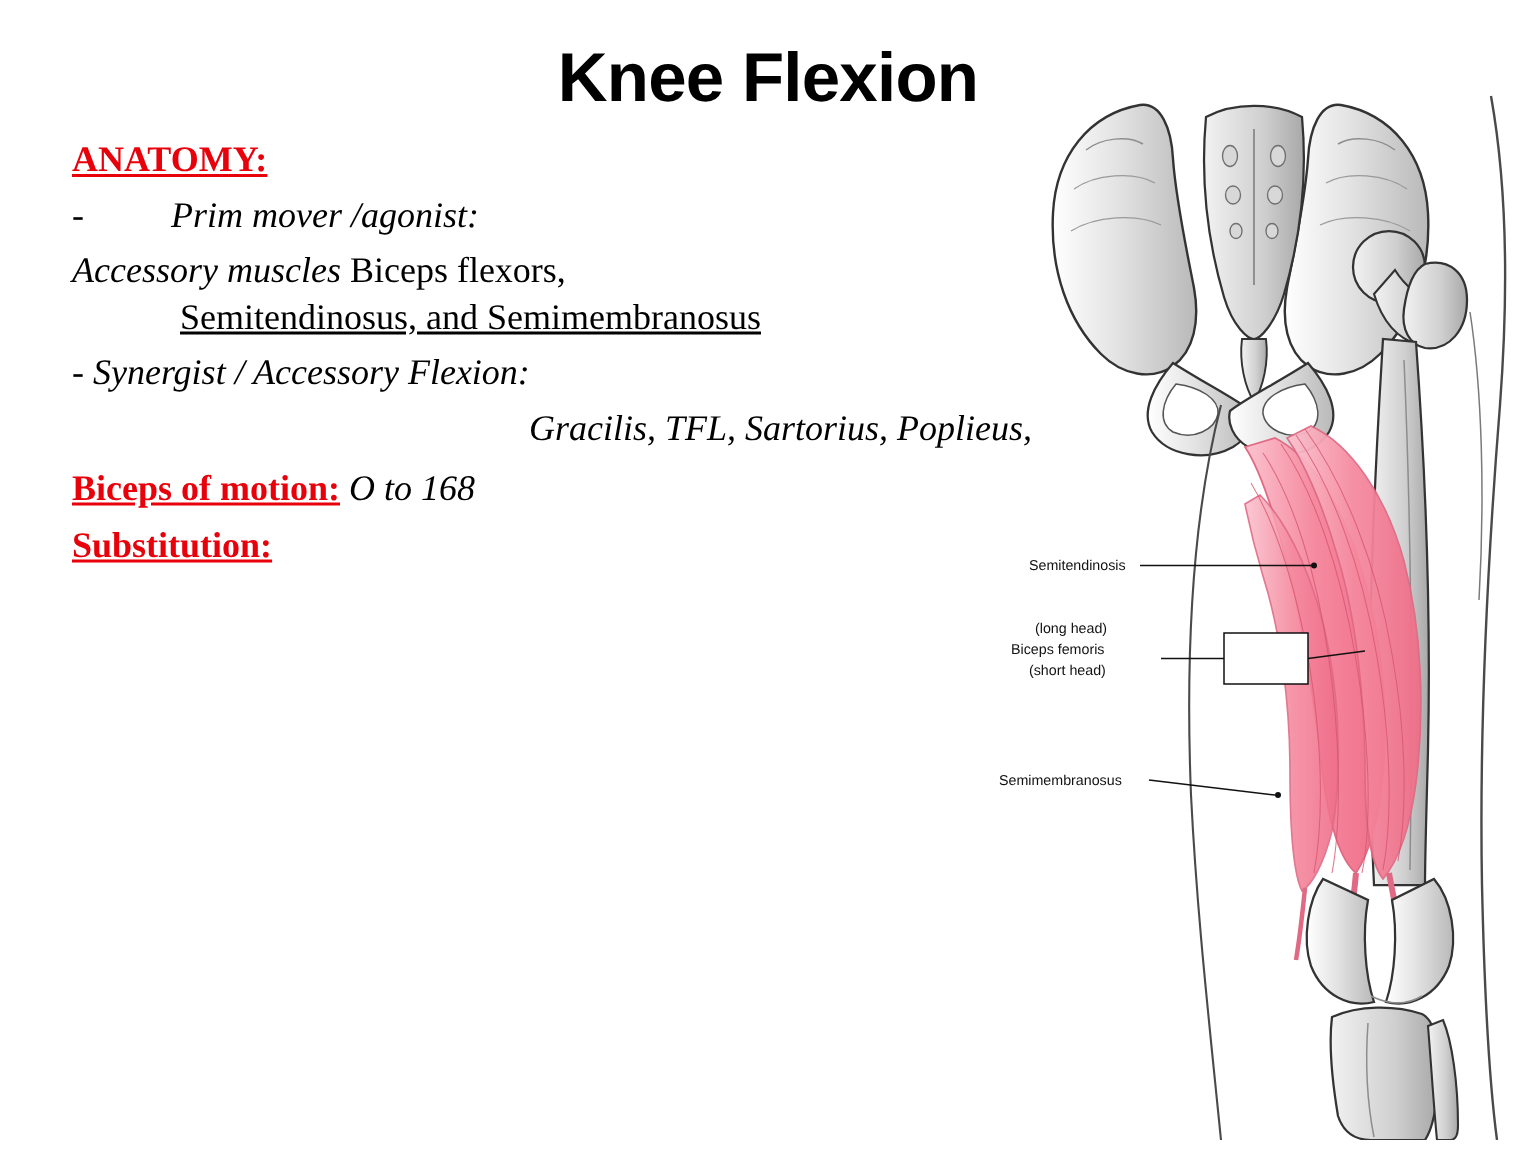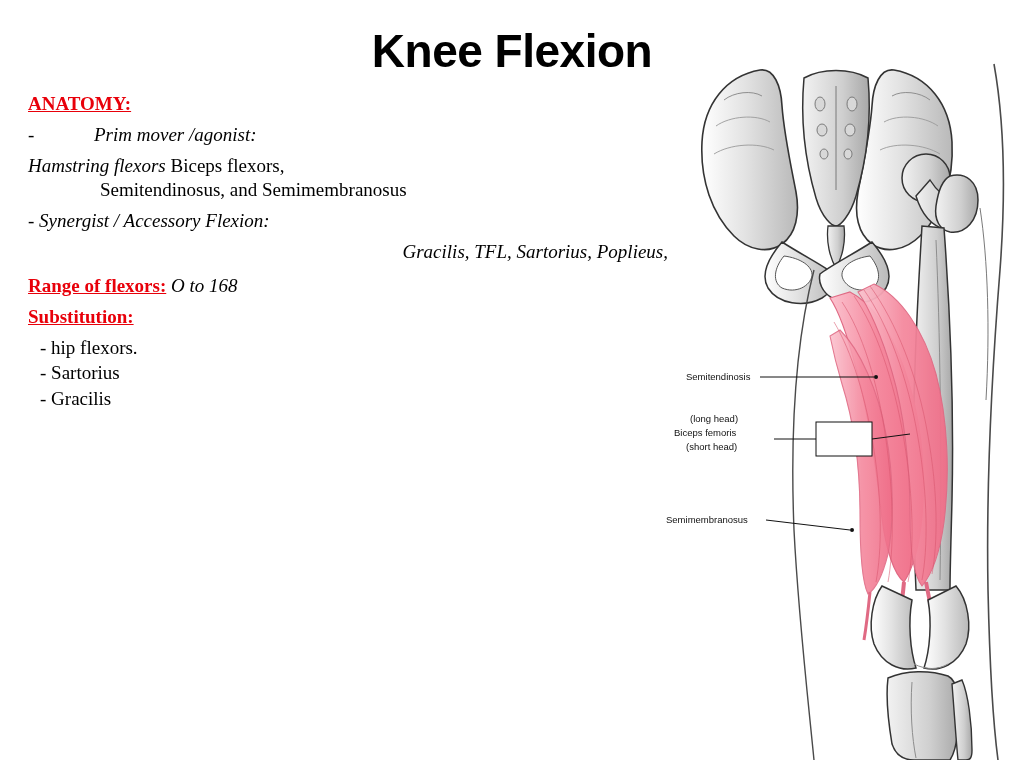--- a/index.html
+++ b/index.html
@@ -28,43 +28,44 @@
     text-align: center;
     font-family: "Liberation Sans", sans-serif;
     font-weight: bold;
     font-size: 46px;
     letter-spacing: -0.5px;
     color: #000000;
     z-index: 5;
   }
   .body-text {
     position: absolute;
-    left: 28px;
+    left: 48px;
     top: 92px;
     width: 640px;
-    font-size: 19px;
+    font-size: 24px;
     line-height: 1.26;
   }
   .blk {
     margin: 0 0 7px 0;
   }
   .heading-red {
     color: #e8000a;
     font-weight: bold;
     text-decoration: underline;
     font-family: "Liberation Serif", serif;
   }
   .ital {
     font-style: italic;
     text-align: right;
   }
   .hang-line {
     display: block;
     padding-left: 72px;
     text-indent: 0;
+    text-decoration: underline;
   }
   .dash-row {
     display: block;
   }
   .dash-row .dash {
     display: inline-block;
     width: 66px;
   }
   .sub-indent {
     display: block;
@@ -111,46 +112,41 @@
       <span class="heading-red">ANATOMY:</span>
     </p>
 
     <p class="blk">
       <span class="dash-row">
         <span class="dash">-</span><span class="ital">Prim mover /agonist:</span>
       </span>
     </p>
 
     <p class="blk">
-      <span class="ital">Hamstring flexors</span><span> Biceps flexors,</span>
+      <span class="ital">Accessory muscles</span><span> Biceps flexors,</span>
       <span class="hang-line">Semitendinosus, and Semimembranosus</span>
     </p>
 
     <p class="blk">
       <span class="ital">- Synergist / Accessory Flexion:</span>
     </p>
 
     <p class="blk">
       <span class="sub-indent ital">Gracilis, TFL, Sartorius, Poplieus,</span>
     </p>
 
     <p class="blk rom-line">
-      <span class="heading-red">Range of flexors:</span>
+      <span class="heading-red">Biceps of motion:</span>
       <span class="ital">O to 168</span>
     </p>
 
     <p class="blk">
       <span class="heading-red">Substitution:</span>
     </p>
 
-    <p class="blk">
-      <span class="list-item">- hip flexors.</span>
-      <span class="list-item">- Sartorius</span>
-      <span class="list-item">- Gracilis</span>
-    </p>
 
   </div>
 
   <div class="figure">
     <svg width="344" height="730" viewBox="0 0 344 730" xmlns="http://www.w3.org/2000/svg">
       <defs>
         <linearGradient id="boneg" x1="0" y1="0" x2="1" y2="0">
           <stop offset="0%" stop-color="#ffffff"></stop>
           <stop offset="45%" stop-color="#e3e3e3"></stop>
           <stop offset="100%" stop-color="#b9b9b9"></stop>

